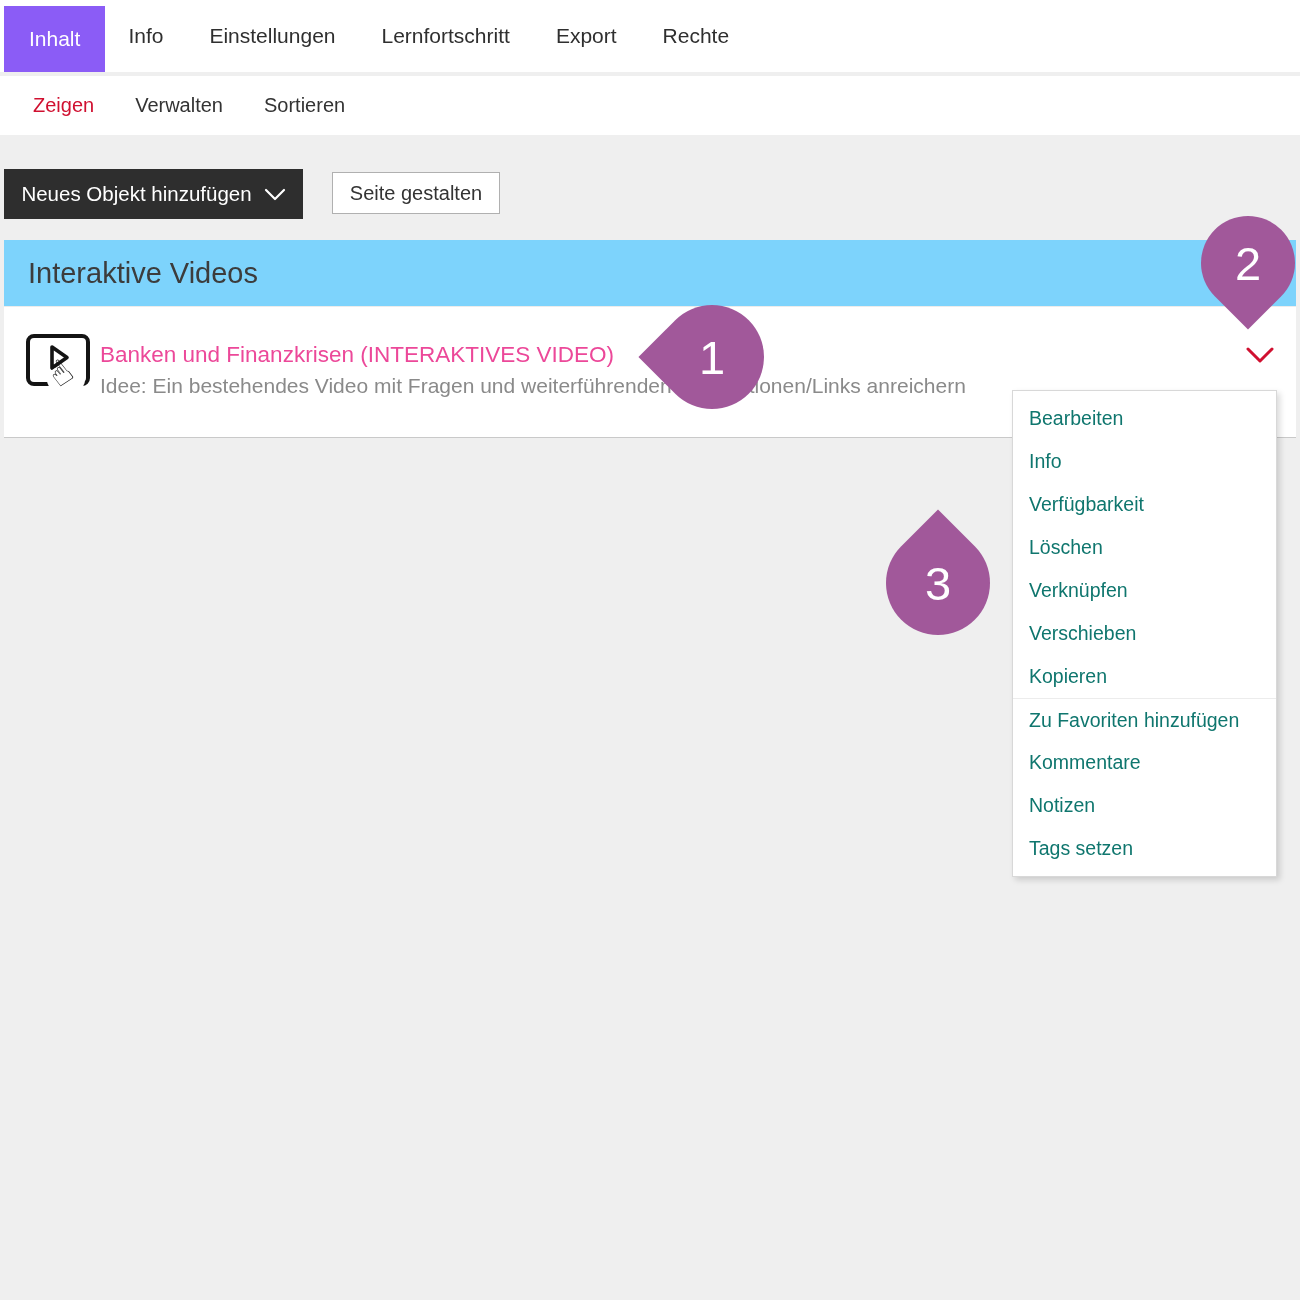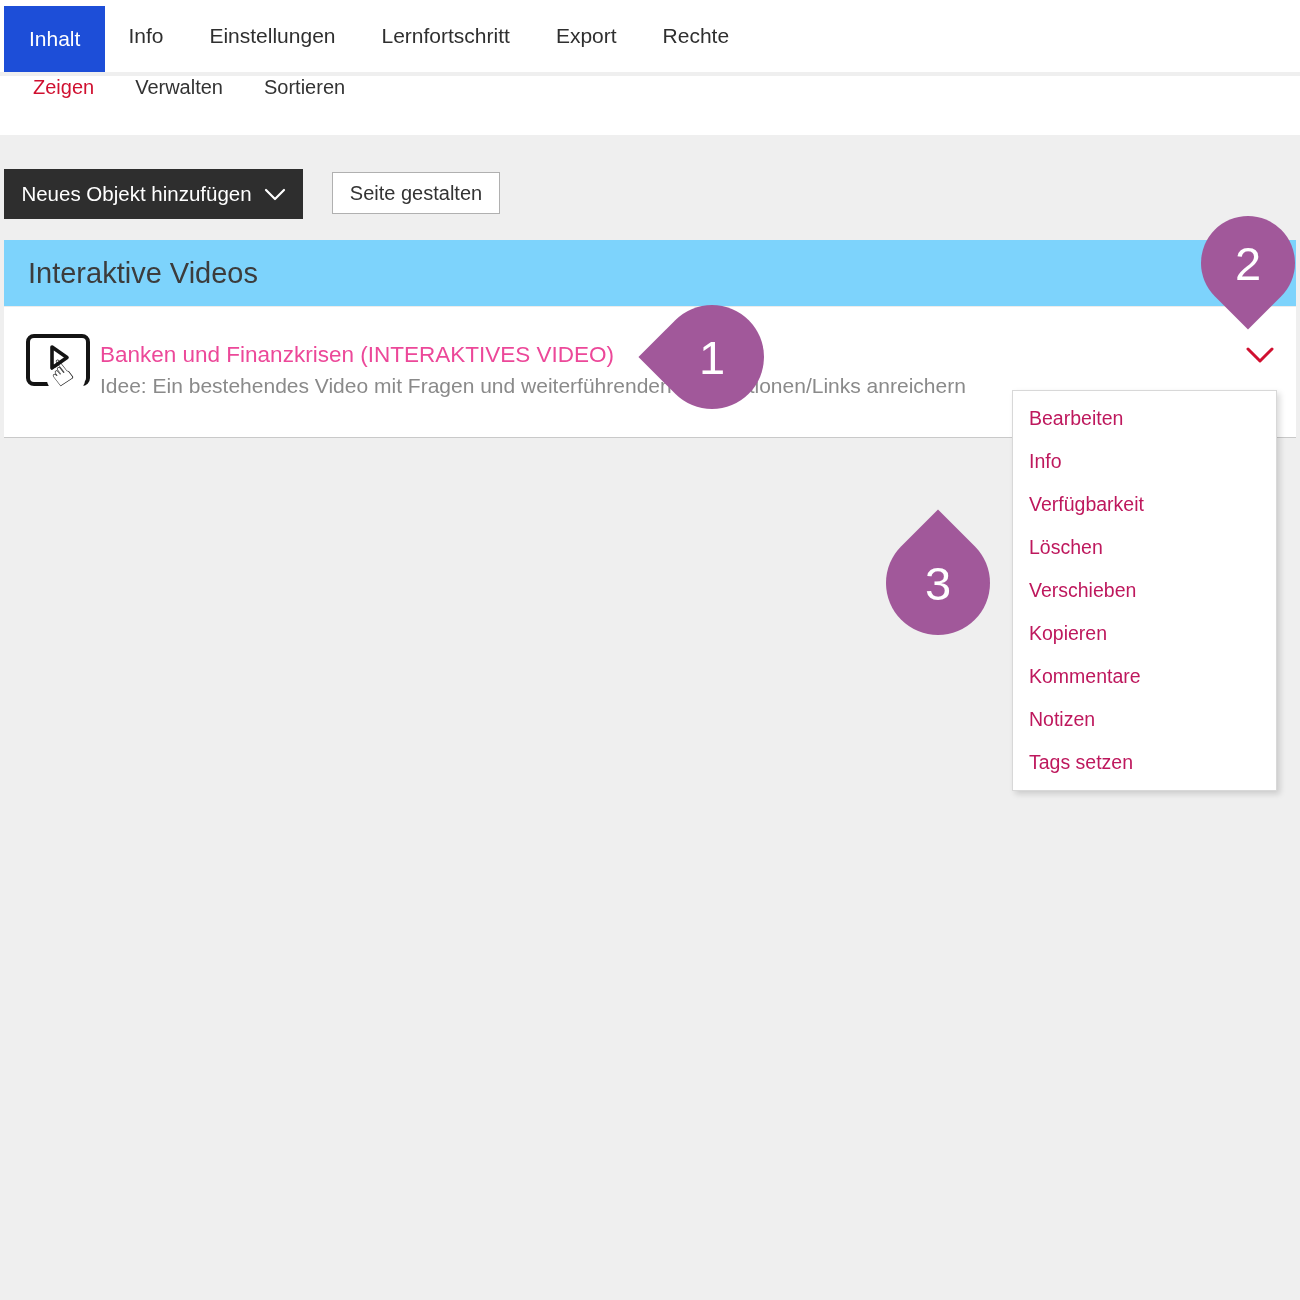--- a/index.html
+++ b/index.html
@@ -2,24 +2,24 @@
 <html><head>
 <meta charset="utf-8">
 <style>
   * { margin:0; padding:0; box-sizing:border-box; }
   html,body { width:1300px; height:1300px; }
   body { font-family:"Liberation Sans","DejaVu Sans",sans-serif; background:#efefef; position:relative; overflow:hidden; }
 
   
   .topbar { position:absolute; left:0; top:0; width:1300px; height:72px; background:#fff; display:flex; align-items:stretch; padding-left:4px; z-index:1; }
   .tab { display:flex; align-items:center; padding:0 23px; font-size:21px; color:#2f2f2f; cursor:pointer; }
-  .tab.active { background:#1d4ed8; color:#fff; height:66px; align-self:flex-end; padding:11px 25px; }
+  .tab.active { background:#8b5cf6; color:#fff; height:66px; align-self:flex-end; padding:11px 25px; }
 
   
-  .subbar { position:absolute; left:0; top:76px; width:1300px; height:59px; background:#fff; display:flex; padding-left:27px; z-index:1; }
+  .subbar { position:absolute; left:0; top:76px; width:1300px; height:59px; background:#fff; display:flex; align-items:center; padding-left:27px; z-index:1; }
   .subtab { font-size:20px; color:#333; margin-right:29px; padding:0 6px; cursor:pointer; }
   .subtab.active { color:#d01030; }
 
   
   .btn-dark { position:absolute; left:4px; top:169px; width:299px; height:50px; background:#2e2e2e; color:#fff; display:flex; align-items:center; justify-content:center; gap:12px; font-size:20.5px; cursor:pointer; z-index:1; }
   .btn-light { position:absolute; left:332px; top:172px; width:168px; height:42px; background:#fff; border:1px solid #b0b0b0; color:#333; display:flex; align-items:center; justify-content:center; font-size:20px; cursor:pointer; z-index:1; }
 
   
   .panel { position:absolute; left:4px; top:240px; width:1292px; height:197px; background:#fff; box-shadow:0 1px 0 #c9c9c9; z-index:2; }
   .panel-header { height:67px; background:#7dd3fc; border-bottom:1px solid #ececec; display:flex; align-items:center; padding-left:24px; }
@@ -29,21 +29,21 @@
   .item-icon { position:absolute; left:20px; top:23px; width:70px; height:76px; }
   .hand-glyph { position:absolute; left:26px; top:26px; font-family:"DejaVu Sans",sans-serif; font-size:34px; color:#141414; transform:rotate(-38deg); line-height:1; }
   .item-title { position:absolute; left:96px; top:35px; font-size:22.5px; color:#ec4899; cursor:pointer; white-space:nowrap; }
   .item-desc { position:absolute; left:96px; top:67px; font-size:21px; color:#8a8a8a; white-space:nowrap; }
 
   
   .actions-caret { position:absolute; left:1245px; top:346px; width:30px; height:20px; cursor:pointer; z-index:3; }
 
   
   .menu { position:absolute; left:1012px; top:390px; width:265px; background:#fff; border:1px solid #d8d8d8; box-shadow:3px 3px 6px rgba(0,0,0,0.15); padding:6px 0; z-index:10; }
-  .menu-item { height:43px; display:flex; align-items:center; padding-left:16px; font-size:19.5px; color:#be185d; cursor:pointer; white-space:nowrap; }
+  .menu-item { height:43px; display:flex; align-items:center; padding-left:16px; font-size:19.5px; color:#0f766e; cursor:pointer; white-space:nowrap; }
   .menu-item.sep { border-top:1px solid #ececec; }
 
   
   .pin { position:absolute; z-index:20; }
   .pin-body { width:100%; height:100%; background:#a1589a; border-radius:50% 50% 50% 0; }
   .pin-num { position:absolute; left:0; top:0; width:100%; height:100%; display:flex; align-items:center; justify-content:center; color:#fff; font-size:47px; }
   .pin1 { left:660px; top:305px; width:104px; height:104px; }
   .pin1 .pin-body { transform:rotate(45deg); }    
   .pin2 { left:1201px; top:216px; width:94px; height:94px; }
   .pin2 .pin-body { transform:rotate(-45deg); }   
@@ -102,22 +102,24 @@
   <svg width="30" height="20" viewBox="0 0 30 20">
       <polyline points="3,3 15,15 27,3" fill="none" stroke="#d01030" stroke-width="3" stroke-linecap="round" stroke-linejoin="round"></polyline>
     </svg>
 </div>
 
 <div class="menu">
   <div class="menu-item">Bearbeiten</div>
   <div class="menu-item">Info</div>
   <div class="menu-item">Verfügbarkeit</div>
   <div class="menu-item">Löschen</div>
+  <div class="menu-item">Verknüpfen</div>
   <div class="menu-item">Verschieben</div>
   <div class="menu-item">Kopieren</div>
+  <div class="menu-item sep">Zu Favoriten hinzufügen</div>
   <div class="menu-item">Kommentare</div>
   <div class="menu-item">Notizen</div>
   <div class="menu-item">Tags setzen</div>
 </div>
 
 <div class="pin pin1">
   <div class="pin-body"></div>
   <span class="pin-num">1</span>
 </div>
 <div class="pin pin2">

